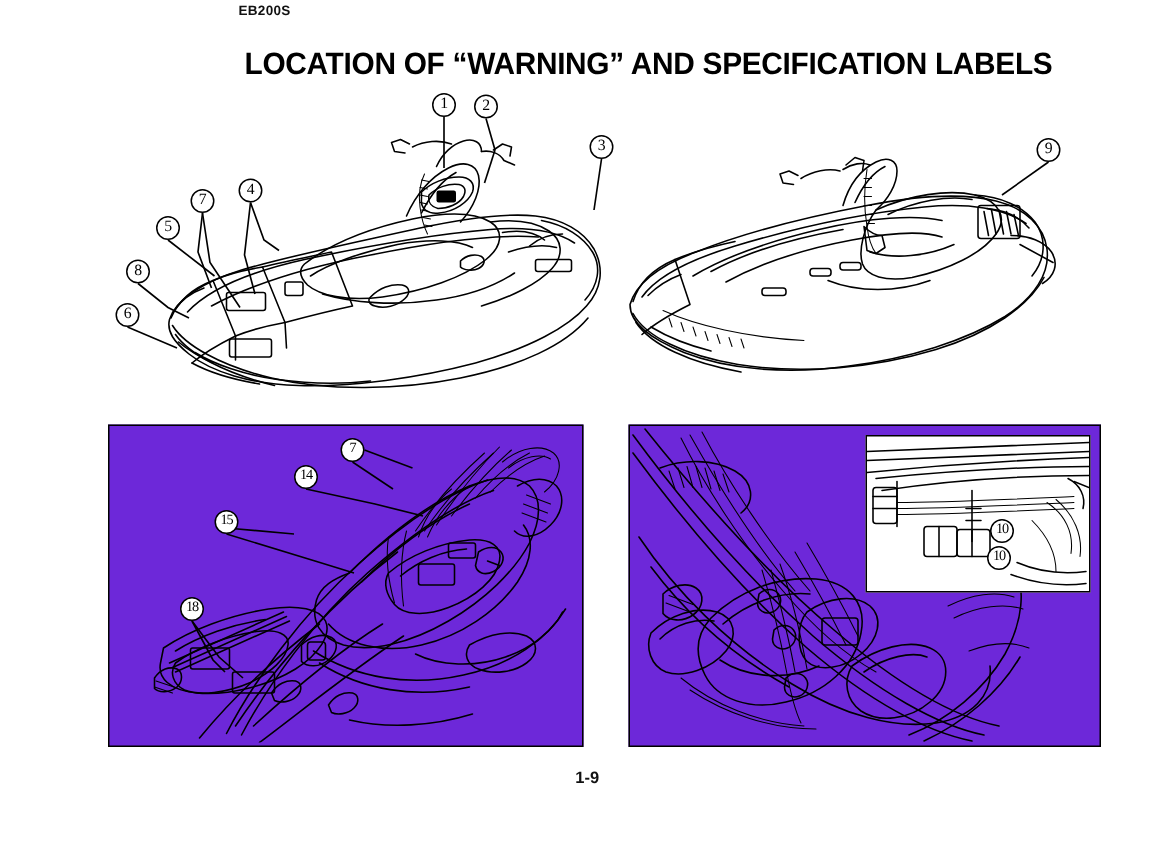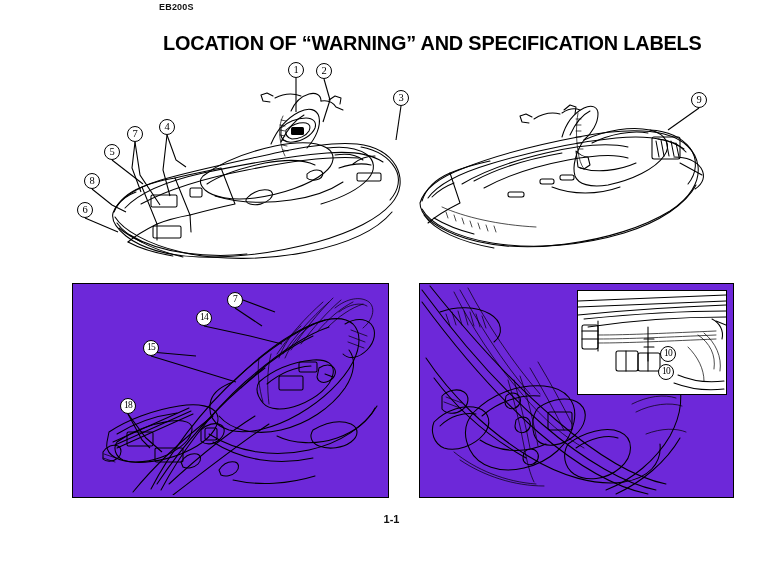--- a/index.html
+++ b/index.html
@@ -461,15 +461,15 @@
   <div class="callout" style="left:127px; top:126px;">7</div>
   <div class="callout" style="left:84px; top:173px;">8</div>
 
   <div class="callout" style="left:691px; top:92px;">9</div>
 
   <div class="callout wide" style="left:227px; top:292px;">7</div>
   <div class="callout wide" style="left:196px; top:310px;">14</div>
   <div class="callout wide" style="left:143px; top:340px;">15</div>
   <div class="callout wide" style="left:120px; top:398px;">18</div>
 
-  <div class="page-number">1-1</div>
+  <div class="page-number">1-9</div>
 
 </div>
 
 </body></html>

